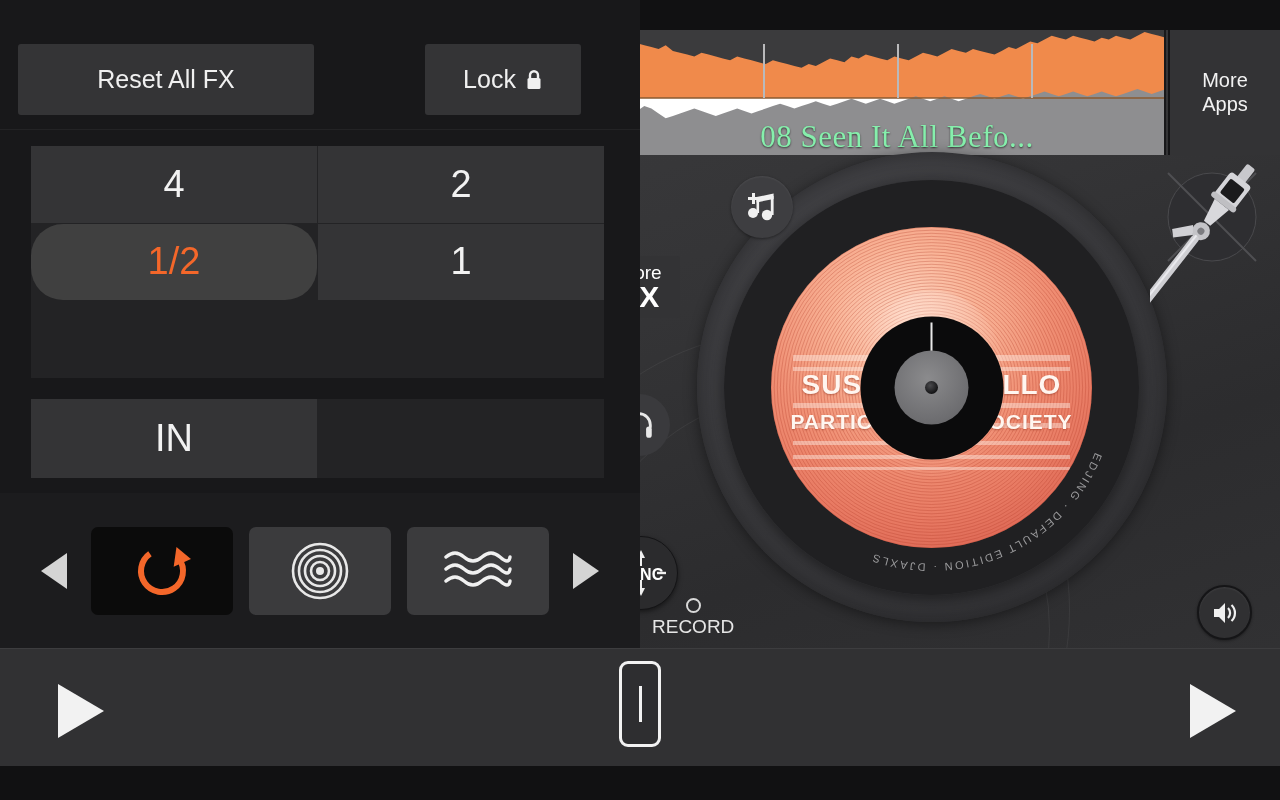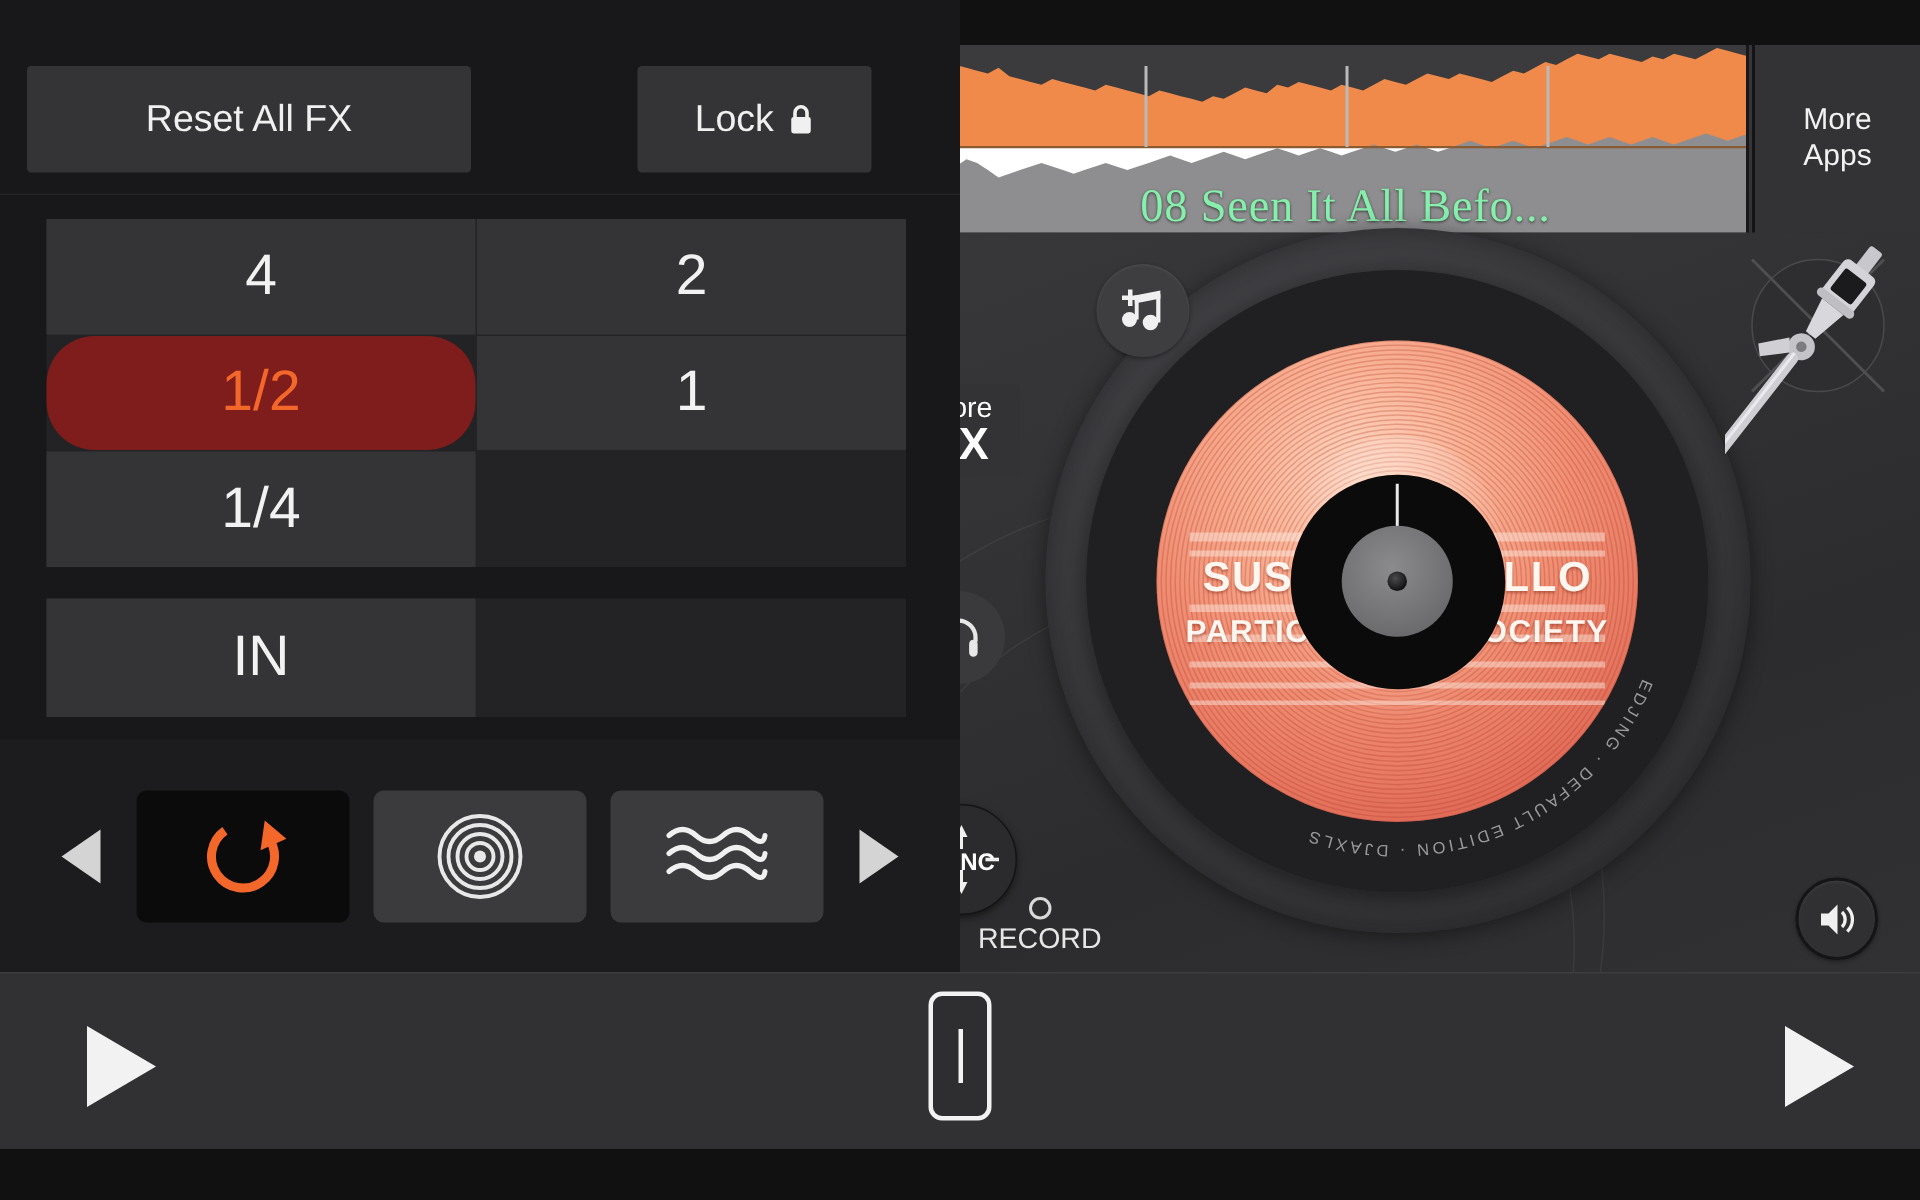--- a/index.html
+++ b/index.html
@@ -191,21 +191,21 @@
     display: grid;
     grid-template-columns: 1fr 1fr;
     grid-template-rows: 1fr 1fr 1fr;
     gap: 1px;
   }
   .fx-cell {
     background: #343436;
     display: flex; align-items: center; justify-content: center;
     color: #f2f2f2; font-size: 38px;
   }
-  .fx-cell.active { background: #7f1d1d; color: #f4672a; border-radius: 32px; }
+  .fx-cell.active { background: #404040; color: #f4672a; border-radius: 32px; }
 
   .inout {
     position: absolute; left: 31px; top: 399px;
     width: 573px; height: 79px;
     display: grid; grid-template-columns: 1fr 1fr; gap: 1px;
     background: #232325;
   }
   .inout-cell {
     background: #343436; display: flex; align-items: center; justify-content: center;
     color: #f2f2f2; font-size: 38px;
@@ -495,23 +495,20 @@
         </div>
         <div class="fx-cell">
           <span>2</span>
         </div>
         <div class="fx-cell active">
           <span>1/2</span>
         </div>
         <div class="fx-cell">
           <span>1</span>
         </div>
-        <div class="fx-cell">
-          <span>1/4</span>
-        </div>
       </div>
 
     <div class="inout" id="inout-group">
         <div class="inout-cell">
           <span>IN</span>
         </div>
       </div>
 
     <div class="fx-carousel">
       <div class="car-arrow">

